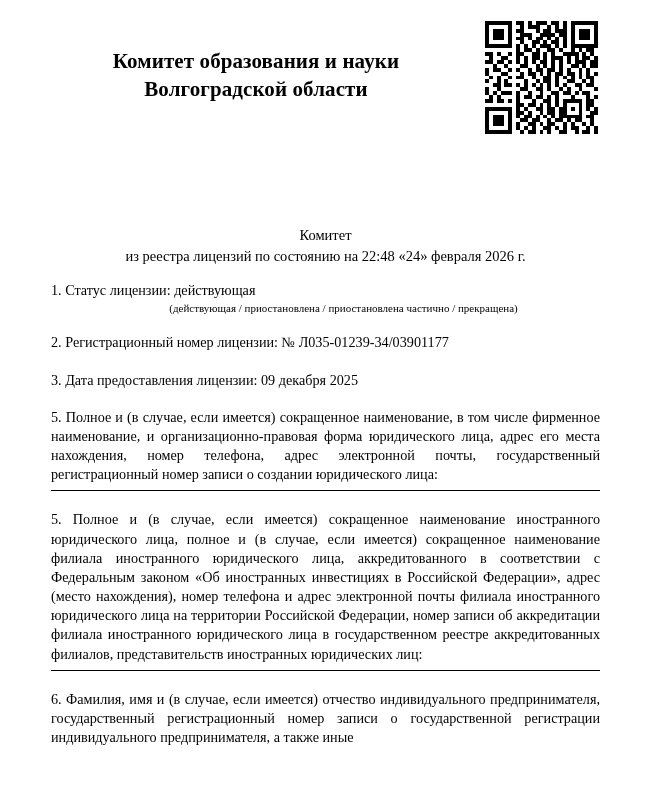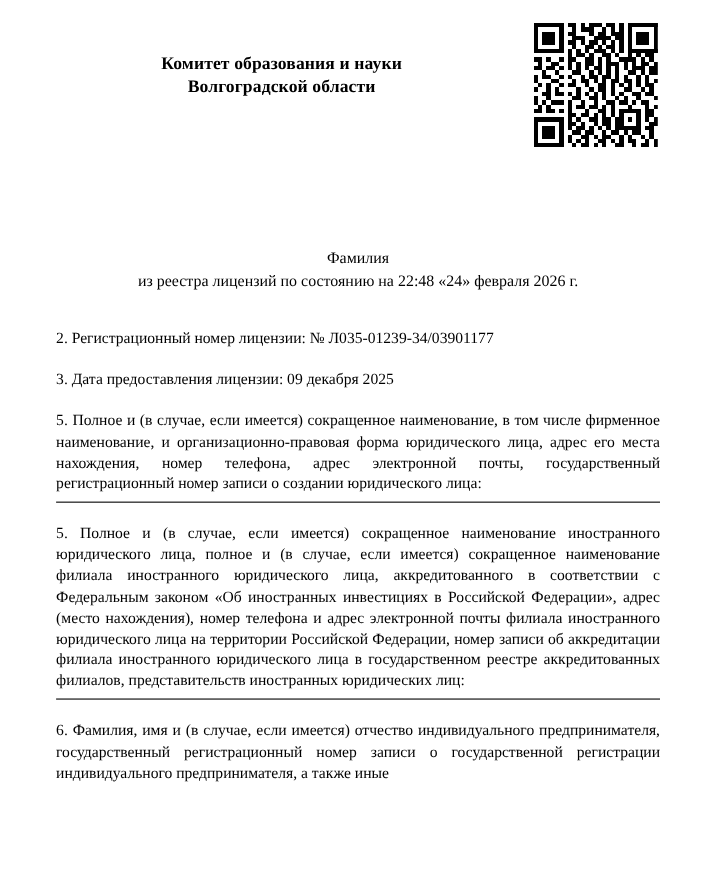--- a/index.html
+++ b/index.html
@@ -26,21 +26,21 @@
   .header-zone {
     position: relative;
     height: 150px;
   }
   .org-title {
     position: absolute;
     left: 46px;
     top: 48px;
     width: 420px;
     text-align: center;
-    font-size: 16px;
+    font-size: 21px;
     font-weight: bold;
     line-height: 1.33;
     letter-spacing: 0.1px;
   }
   .org-title-line2 {
     display: block;
   }
   .org-caption {
     position: absolute;
     left: 46px;
@@ -367,26 +367,28 @@
             <rect x="16" y="28" width="1" height="1"></rect>
           <rect x="19" y="28" width="2" height="1"></rect>
             <rect x="23" y="28" width="1" height="1"></rect>
           <rect x="25" y="28" width="2" height="1"></rect>
         </g>
       </svg>
     </div>
   </div>
 
   <div class="doc-title">
-    <span class="l1">Фамилия</span>
+    <span class="l1">Комитет</span>
     <span class="l2">из реестра лицензий по состоянию на 22:48 «24» февраля 2026 г.</span>
   </div>
 
   <div class="content">
 
+    <p class="item item-spacer-1">1. Статус лицензии: действующая</p>
+    <div class="note indented">(действующая / приостановлена / приостановлена частично / прекращена)</div>
 
     <div class="gap-sm"></div>
 
     <p class="item">2. Регистрационный номер лицензии: № Л035-01239-34/03901177</p>
 
     <div class="gap-xs"></div>
 
     <p class="item">3. Дата предоставления лицензии: 09 декабря 2025</p>
 
     <div class="gap-xs"></div>

